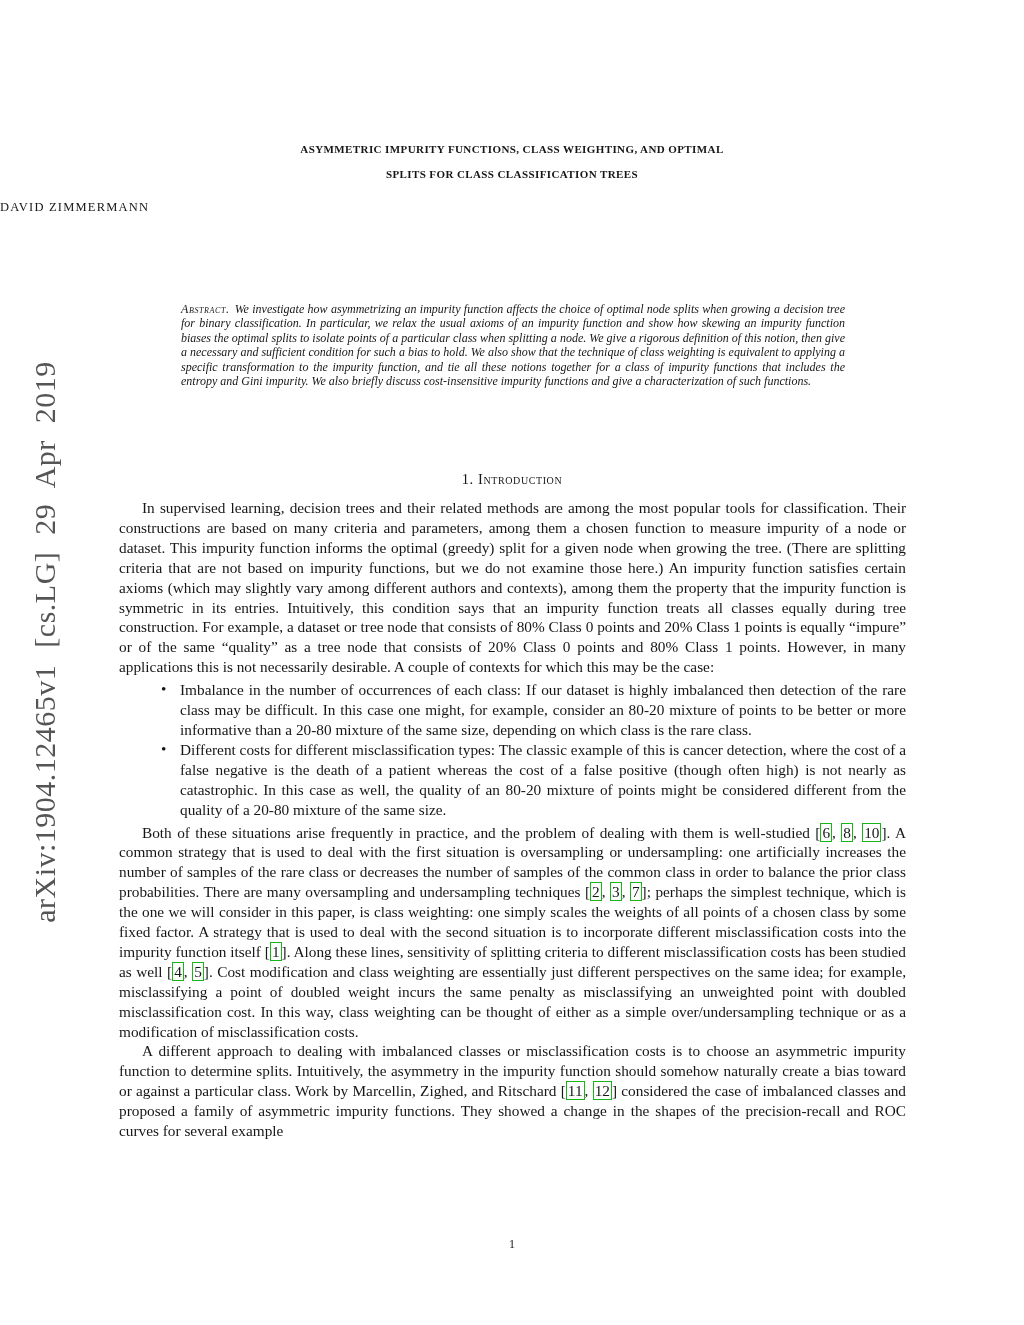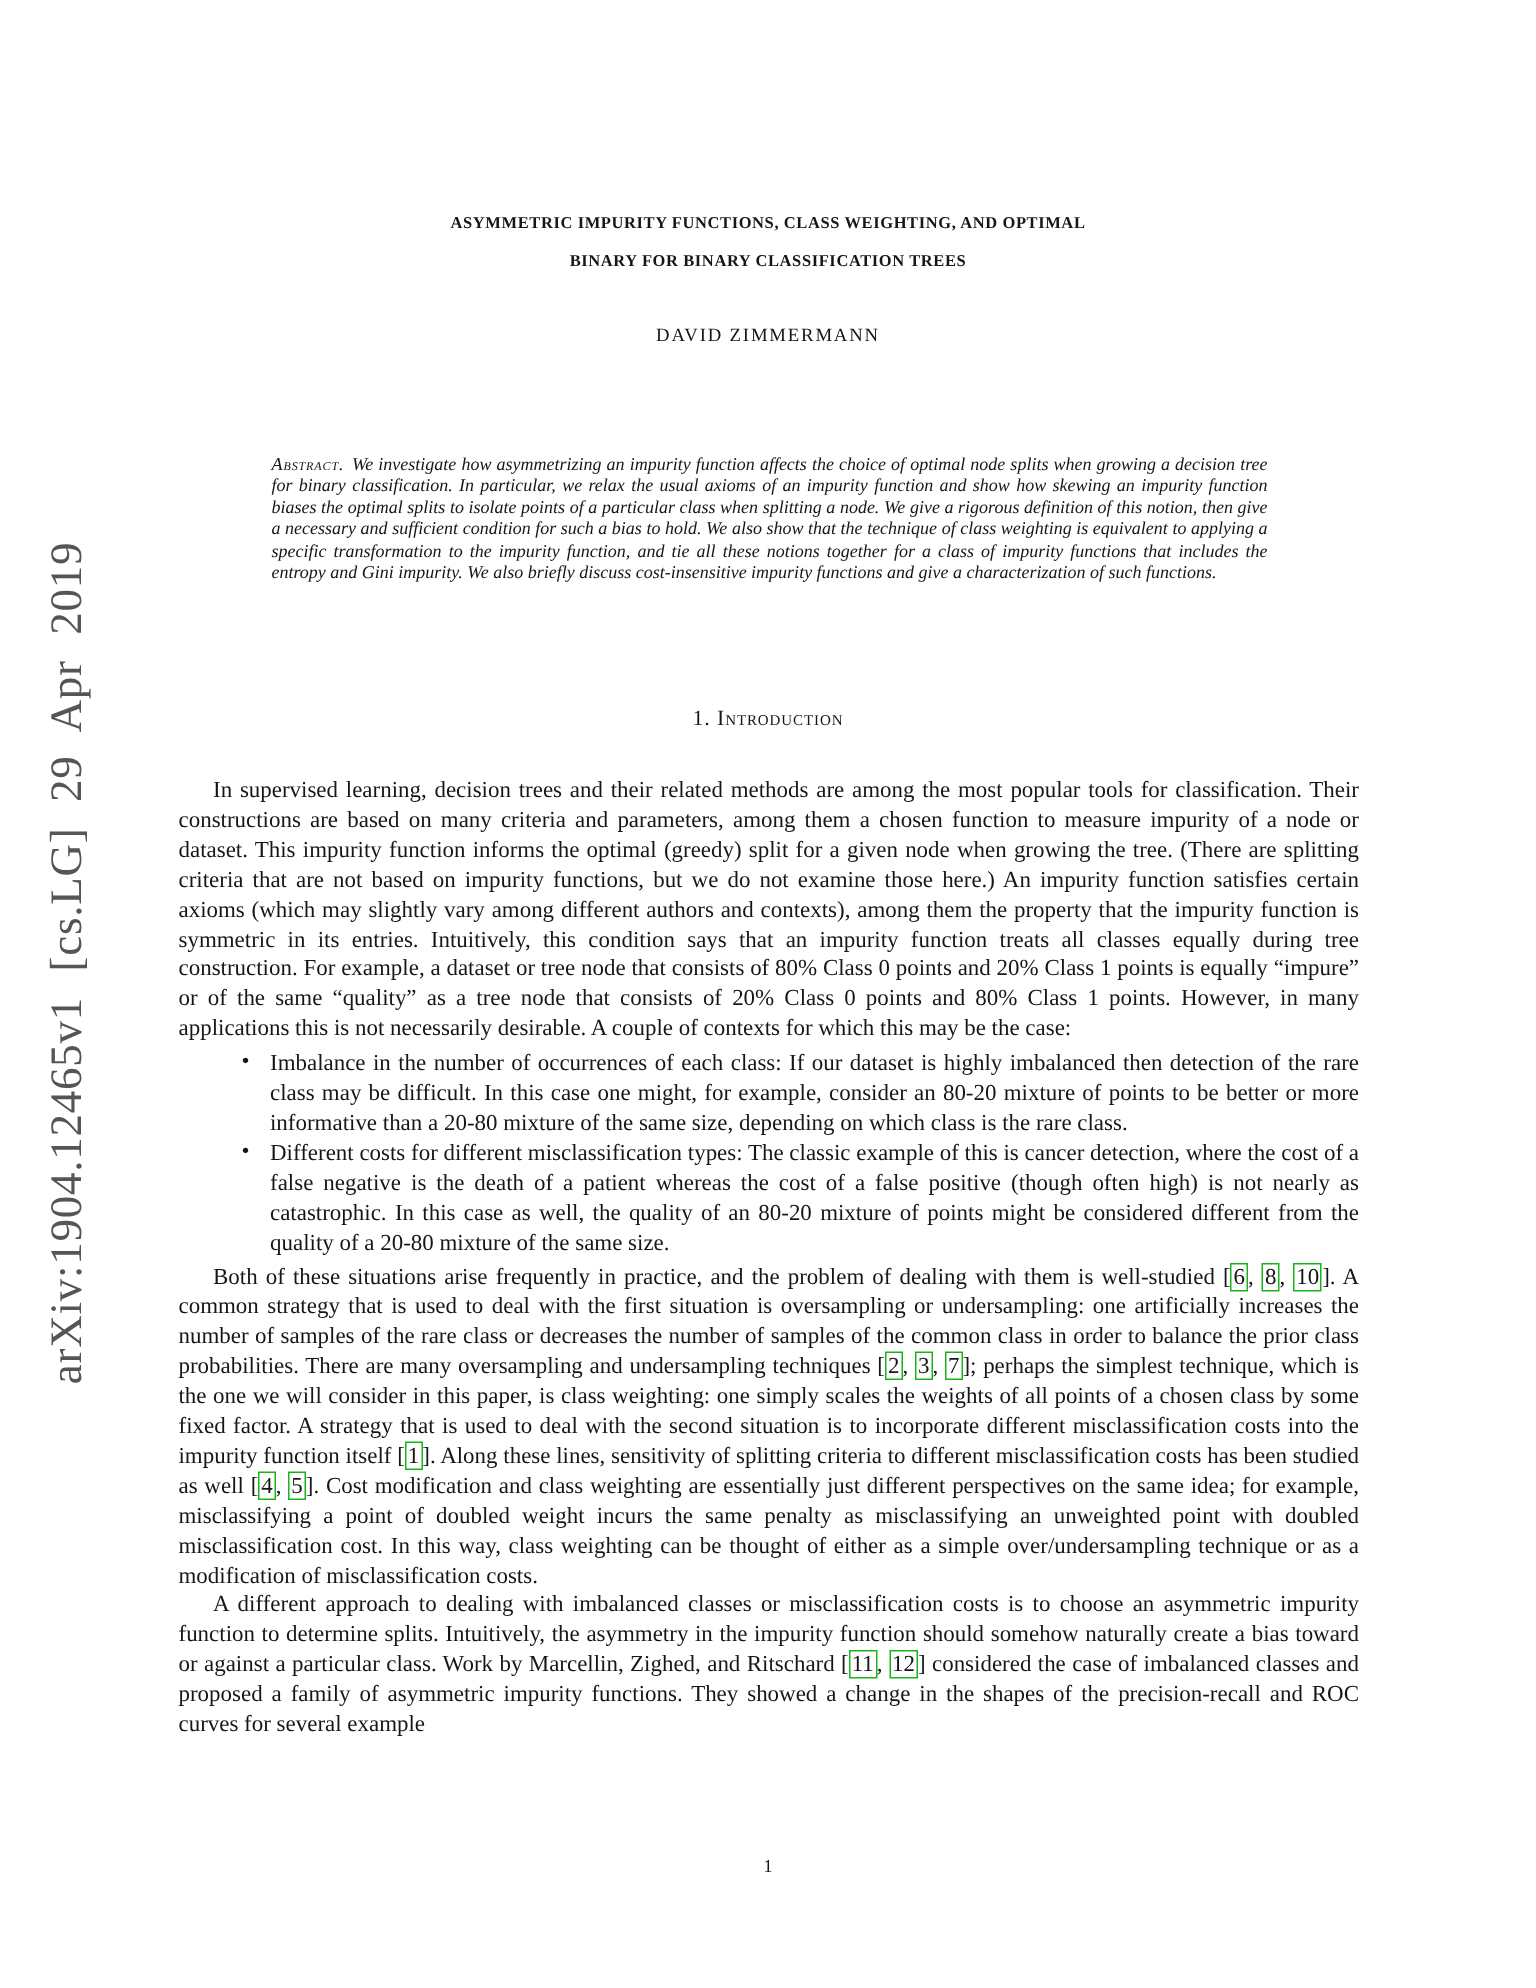--- a/index.html
+++ b/index.html
@@ -30,24 +30,24 @@
     left: 60px;
     right: 60px;
     text-align: center;
     font-weight: 700;
     font-size: 11px;
     line-height: 25px;
     letter-spacing: 0.4px;
   }
   .author {
     position: absolute;
-    top: 216px;
+    top: 200px;
     left: 0;
     right: 0;
-    text-align: center;
+    text-align: left;
     font-size: 12.5px;
     letter-spacing: 1.2px;
     font-family: Liberation Serif, serif;
   }
   .abstract {
     position: absolute;
     top: 302px;
     left: 181px;
     width: 664px;
     font-size: 12px;
@@ -65,21 +65,21 @@
     top: 471px;
     left: 0;
     right: 0;
     text-align: center;
     font-size: 14.5px;
     font-variant: small-caps;
     letter-spacing: 0.6px;
   }
   .body-text {
     position: absolute;
-    top: 517px;
+    top: 498px;
     left: 119px;
     width: 787px;
     font-size: 15.3px;
     line-height: 19.9px;
     text-align: justify;
   }
   .para.indent { text-indent: 23px; }
   .bullets { list-style: none; margin: 3px 0 3px 0; }
   .bullets li { position: relative; padding-left: 61px; }
   .bullets .marker { position: absolute; left: 42px; top: -1px; }
@@ -99,21 +99,21 @@
 </style>
 </head>
 <body>
 
 <div class="page">
 
   <div class="watermark">arXiv:1904.12465v1 [cs.LG] 29 Apr 2019</div>
 
   <div class="title">
     <div>ASYMMETRIC IMPURITY FUNCTIONS, CLASS WEIGHTING, AND OPTIMAL</div>
-    <div>BINARY FOR BINARY CLASSIFICATION TREES</div>
+    <div>SPLITS FOR CLASS CLASSIFICATION TREES</div>
   </div>
 
   <div class="author">DAVID ZIMMERMANN</div>
 
   <div class="abstract">
     <span class="abs-label">Abstract.</span><span>We investigate how asymmetrizing an impurity function affects the choice of optimal node splits when growing a decision tree for binary classification. In particular, we relax the usual axioms of an impurity function and show how skewing an impurity function biases the optimal splits to isolate points of a particular class when splitting a node. We give a rigorous definition of this notion, then give a necessary and sufficient condition for such a bias to hold. We also show that the technique of class weighting is equivalent to applying a specific transformation to the impurity function, and tie all these notions together for a class of impurity functions that includes the entropy and Gini impurity. We also briefly discuss cost-insensitive impurity functions and give a characterization of such functions.</span>
   </div>
 
   <div class="section-heading">1. Introduction</div>
 

